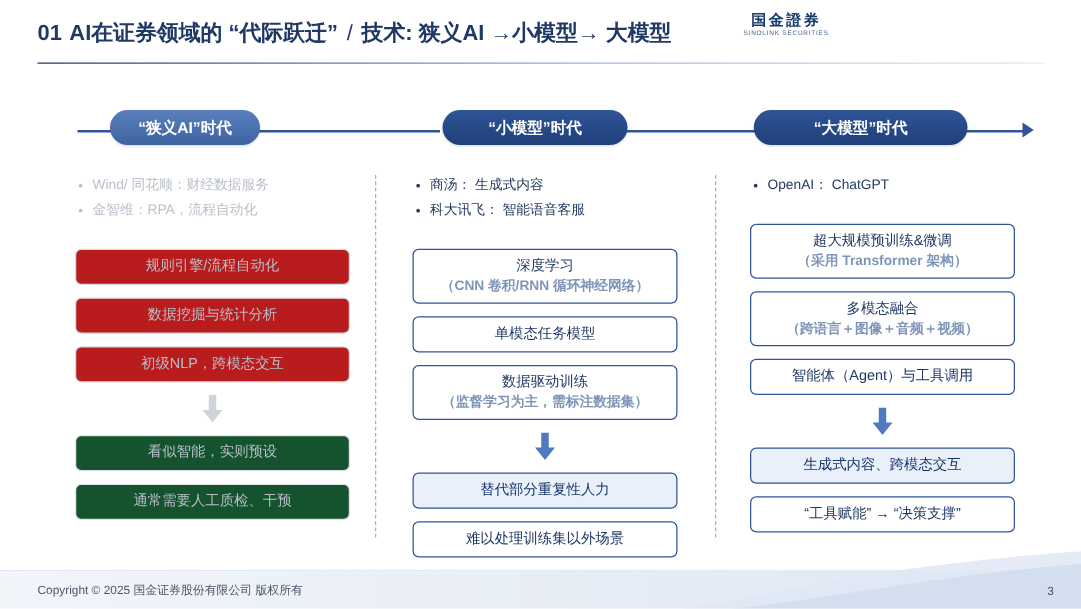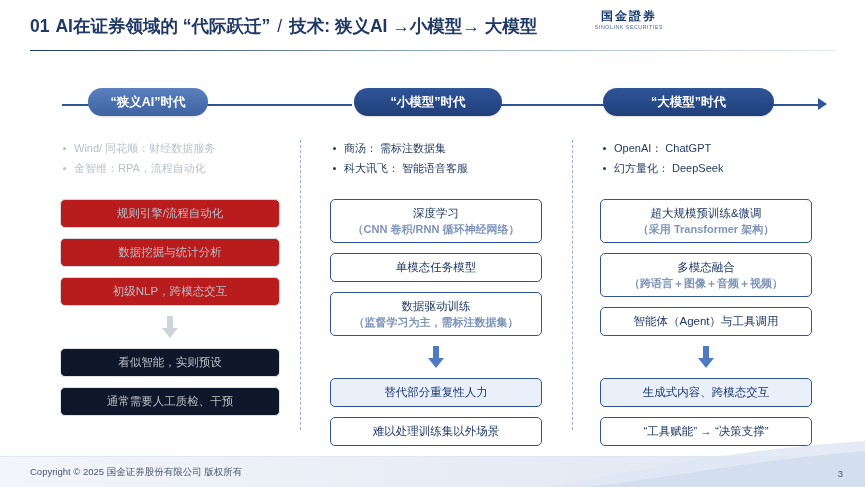--- a/index.html
+++ b/index.html
@@ -96,21 +96,21 @@
     padding:6px 4px;
     margin-bottom:10px;
     box-sizing:border-box;
   }
   .box .main{font-size:11.5px;color:#1f3864;line-height:15px;}
   .box .sub{font-size:11px;color:#7f95b8;line-height:13px;margin-top:2px;font-weight:bold;}
   .box.grey{border-color:#d6d9de;background:#b91c1c;}
   .box.grey .main{color:#b9bfc9;}
   .box.fill{background:#eaf0fa;border-color:#2f5597;}
   .box.fill .main{color:#17356b;}
-  .box.fillgrey{background:#0f172a;border-color:#e0e2e6;}
+  .box.fillgrey{background:#14532d;border-color:#e0e2e6;}
   .box.fillgrey .main{color:#b9bfc9;}
 
   .down-arrow{
     width:100%;display:flex;justify-content:center;margin:4px 0 10px 0;
   }
   .da-svg{display:block;}
 
   
   .footer-band{
     position:absolute;left:0;bottom:0;width:865px;height:30px;
@@ -182,21 +182,21 @@
     <div class="box fillgrey">
       <div class="main">看似智能，实则预设</div>
     </div>
     <div class="box fillgrey">
       <div class="main">通常需要人工质检、干预</div>
     </div>
   </div>
 
   <div class="col col2 c2">
     <ul class="bullets">
-      <li>商汤： 需标注数据集</li>
+      <li>商汤： 生成式内容</li>
       <li>科大讯飞： 智能语音客服</li>
     </ul>
     <div class="box">
       <div class="main">深度学习</div>
       <div class="sub">（CNN 卷积/RNN 循环神经网络）</div>
     </div>
     <div class="box">
       <div class="main">单模态任务模型</div>
     </div>
     <div class="box">
@@ -212,21 +212,20 @@
       <div class="main">替代部分重复性人力</div>
     </div>
     <div class="box">
       <div class="main">难以处理训练集以外场景</div>
     </div>
   </div>
 
   <div class="col col3 c3">
     <ul class="bullets">
       <li>OpenAI： ChatGPT</li>
-      <li>幻方量化： DeepSeek</li>
     </ul>
     <div class="box">
       <div class="main">超大规模预训练&amp;微调</div>
       <div class="sub">（采用 Transformer 架构）</div>
     </div>
     <div class="box">
       <div class="main">多模态融合</div>
       <div class="sub">（跨语言＋图像＋音频＋视频）</div>
     </div>
     <div class="box">

